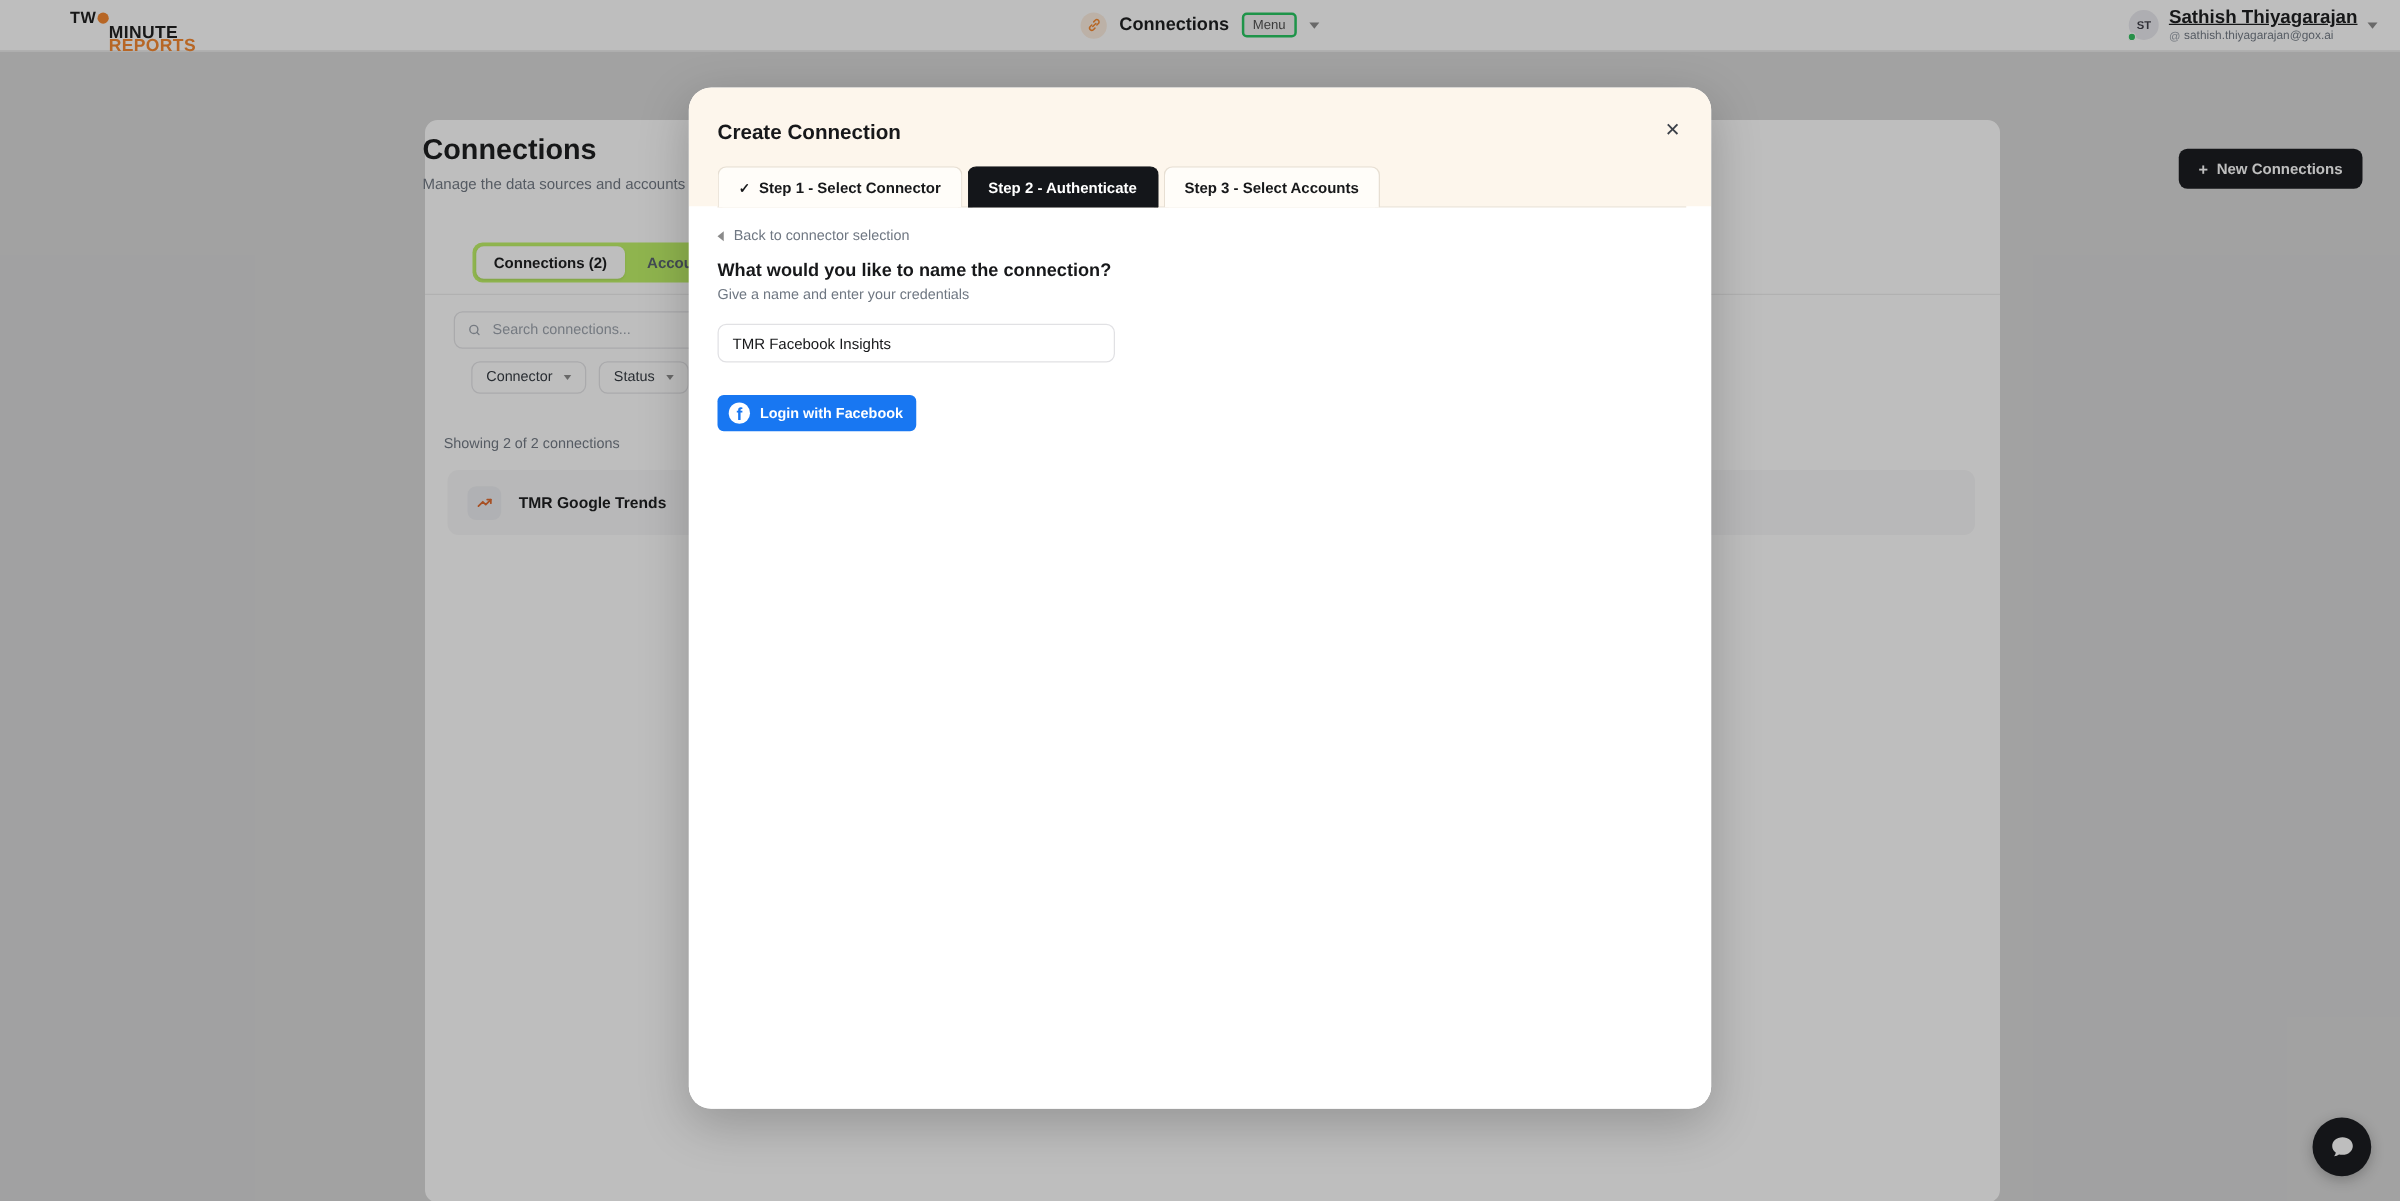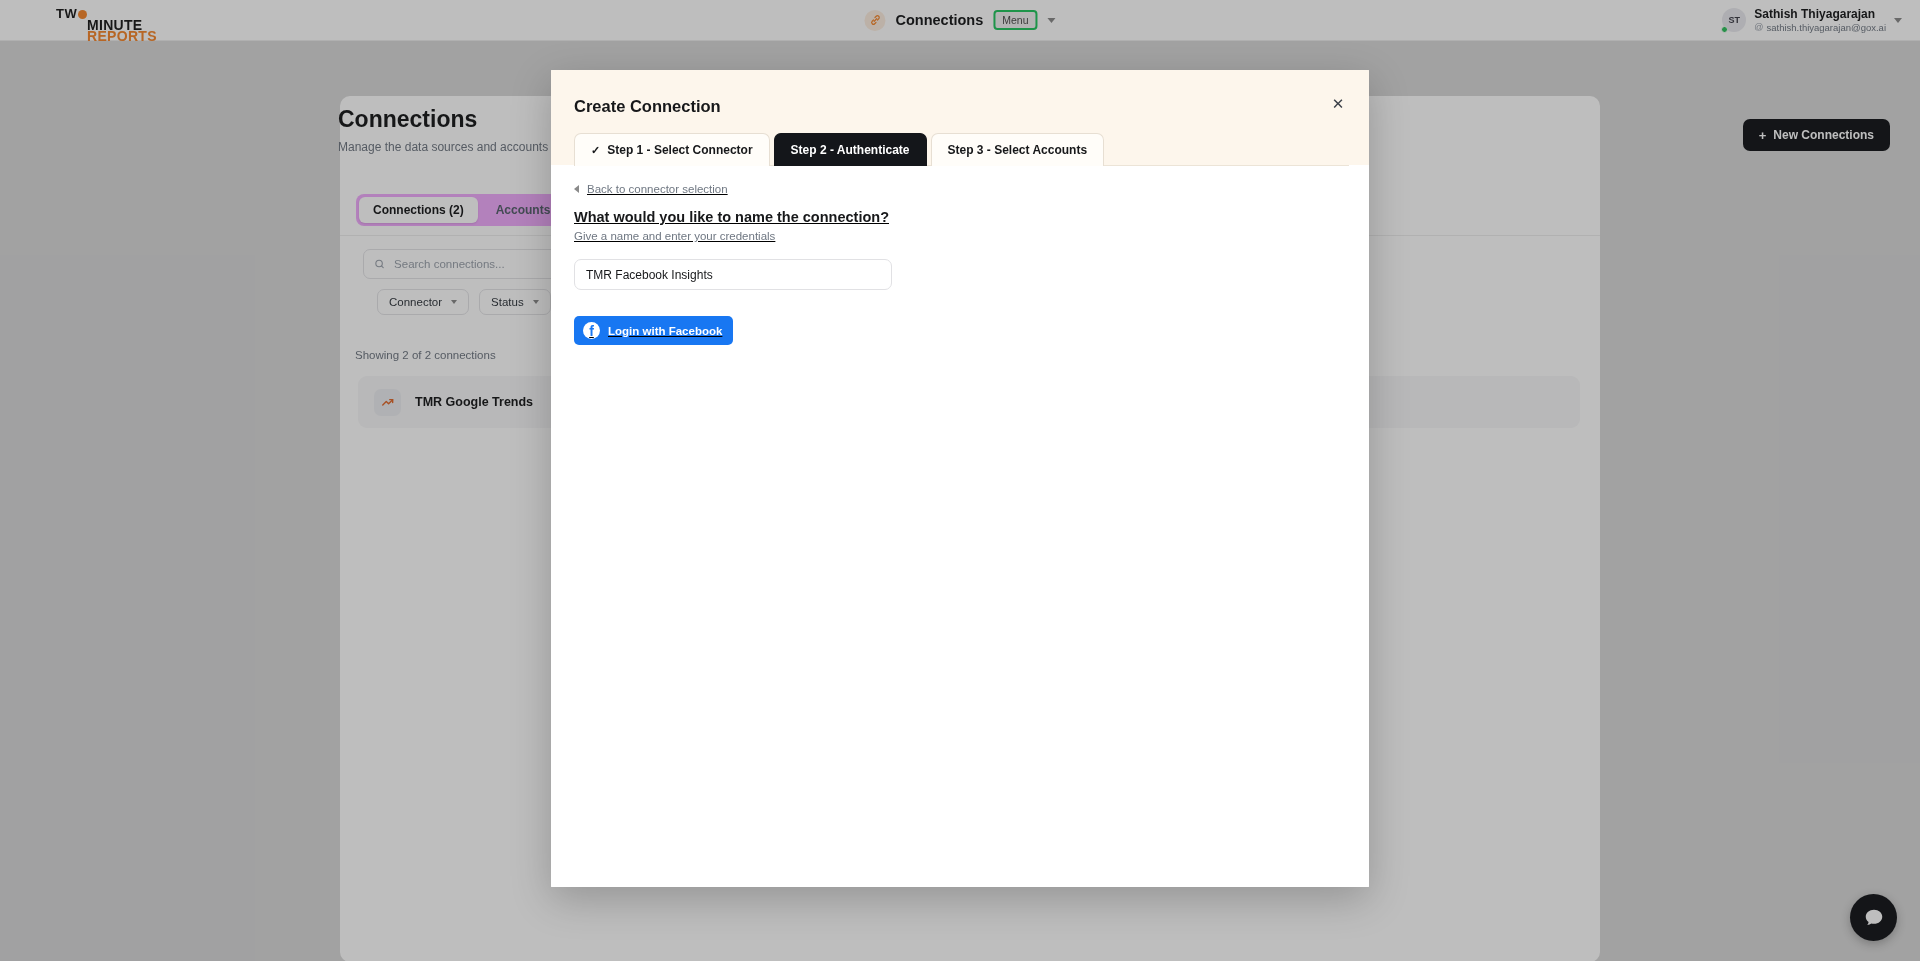--- a/index.html
+++ b/index.html
@@ -65,21 +65,21 @@
     background: #e9e9ef; color: #3c3c46;
     font-size: 9px; font-weight: 700;
     display: flex; align-items: center; justify-content: center;
     position: relative;
   }
   .avatar .online {
     position: absolute; bottom: -1px; left: -1px;
     width: 7px; height: 7px; border-radius: 50%; background: #2fbf5d; border: 1.5px solid #fff;
   }
   .user-text { display: flex; flex-direction: column; line-height: 1.25; }
-  .user-name { font-size: 12px; font-weight: 700; color: #17181a; }
+  .user-name { font-size: 15px; font-weight: 700; color: #17181a; text-decoration: underline; }
   .user-mail { font-size: 9.5px; color: #6f7782; display: flex; align-items: center; gap: 3px; }
   .mail-glyph { color: #9aa1ab; font-size: 9px; }
 
   
   .page-bg {
     position: absolute; top: 41px; left: 0;
     width: 1920px; height: 920px;
     background: #d8d8d8;
   }
   .page-card {
@@ -106,23 +106,23 @@
     cursor: pointer;
   }
   .plus-ic { font-size: 13px; line-height: 1; }
 
   .tabs-row {
     position: absolute; left: 340px; top: 140px;
     width: 1260px; height: 55px;
     border-bottom: 1px solid #ededed;
   }
   .tabs-inner {
-    position: absolute; left: 16px; top: 13px;
+    position: absolute; left: 38px; top: 13px;
     display: flex; gap: 4px; align-items: center;
-    background: #f0abfc; border-radius: 8px; padding: 3px; justify-content: flex-end;
+    background: #bef264; border-radius: 8px; padding: 3px; justify-content: flex-end;
   }
   .tab {
     font-size: 12px; font-weight: 600; color: #55606c;
     padding: 6px 14px; border-radius: 6px; cursor: pointer; white-space: nowrap;
   }
   .tab.active { background: #ffffff; color: #17181a; box-shadow: 0 1px 2px rgba(0,0,0,.10); }
 
   .search-wrap {
     position: absolute; left: 363px; top: 208px;
     width: 260px; height: 30px;
@@ -180,25 +180,24 @@
   
   .overlay {
     position: absolute; inset: 0;
     background: rgba(20,20,22,0.28);
     z-index: 40;
   }
   .modal {
     position: absolute; left: 551px; top: 70px;
     width: 818px; height: 817px;
     background: #ffffff;
-    border-radius: 1px;
+    border-radius: 18px;
     box-shadow: 0 12px 40px rgba(0,0,0,.22);
     overflow: hidden;
     z-index: 50;
-    text-decoration: underline;
   }
   .modal-head {
     height: 95px; background: #fdf6ec;
     position: relative;
   }
   .modal-title {
     position: absolute; left: 23px; top: 27px;
     font-size: 16.5px; font-weight: 700; color: #17181a;
   }
   .modal-close {

